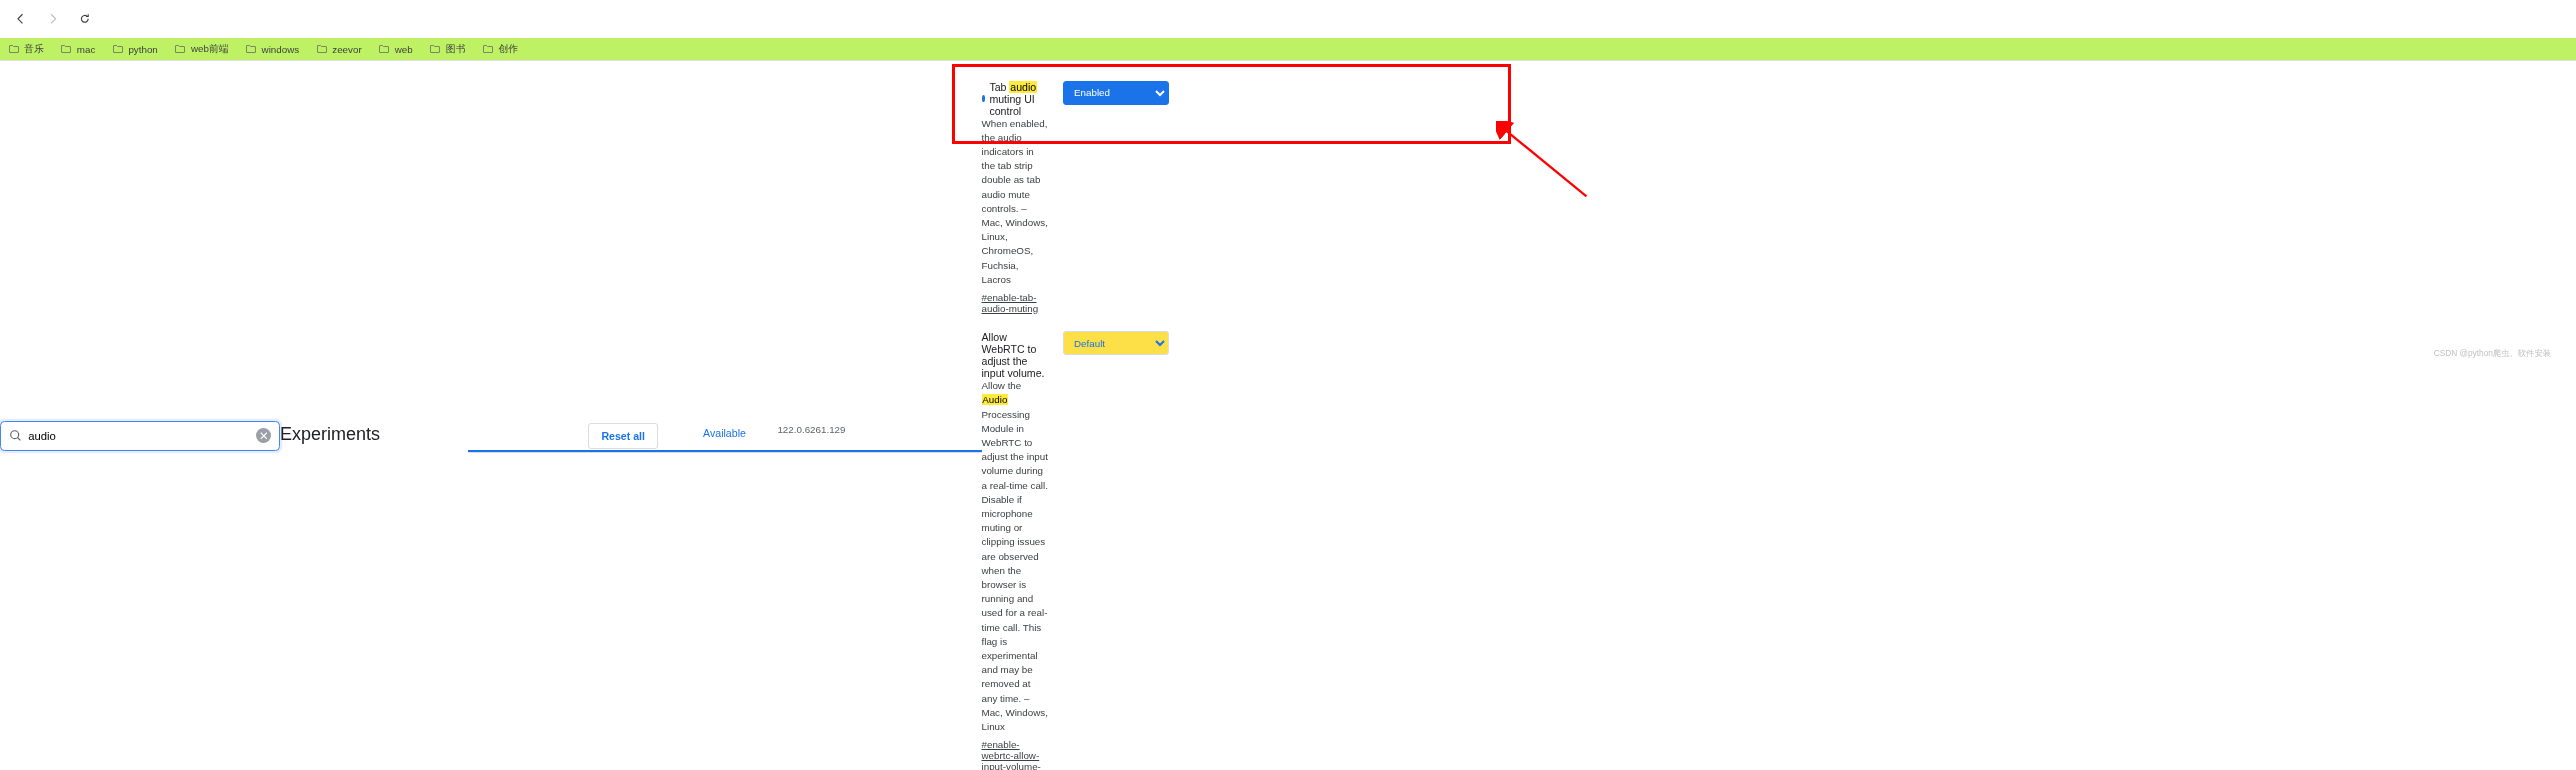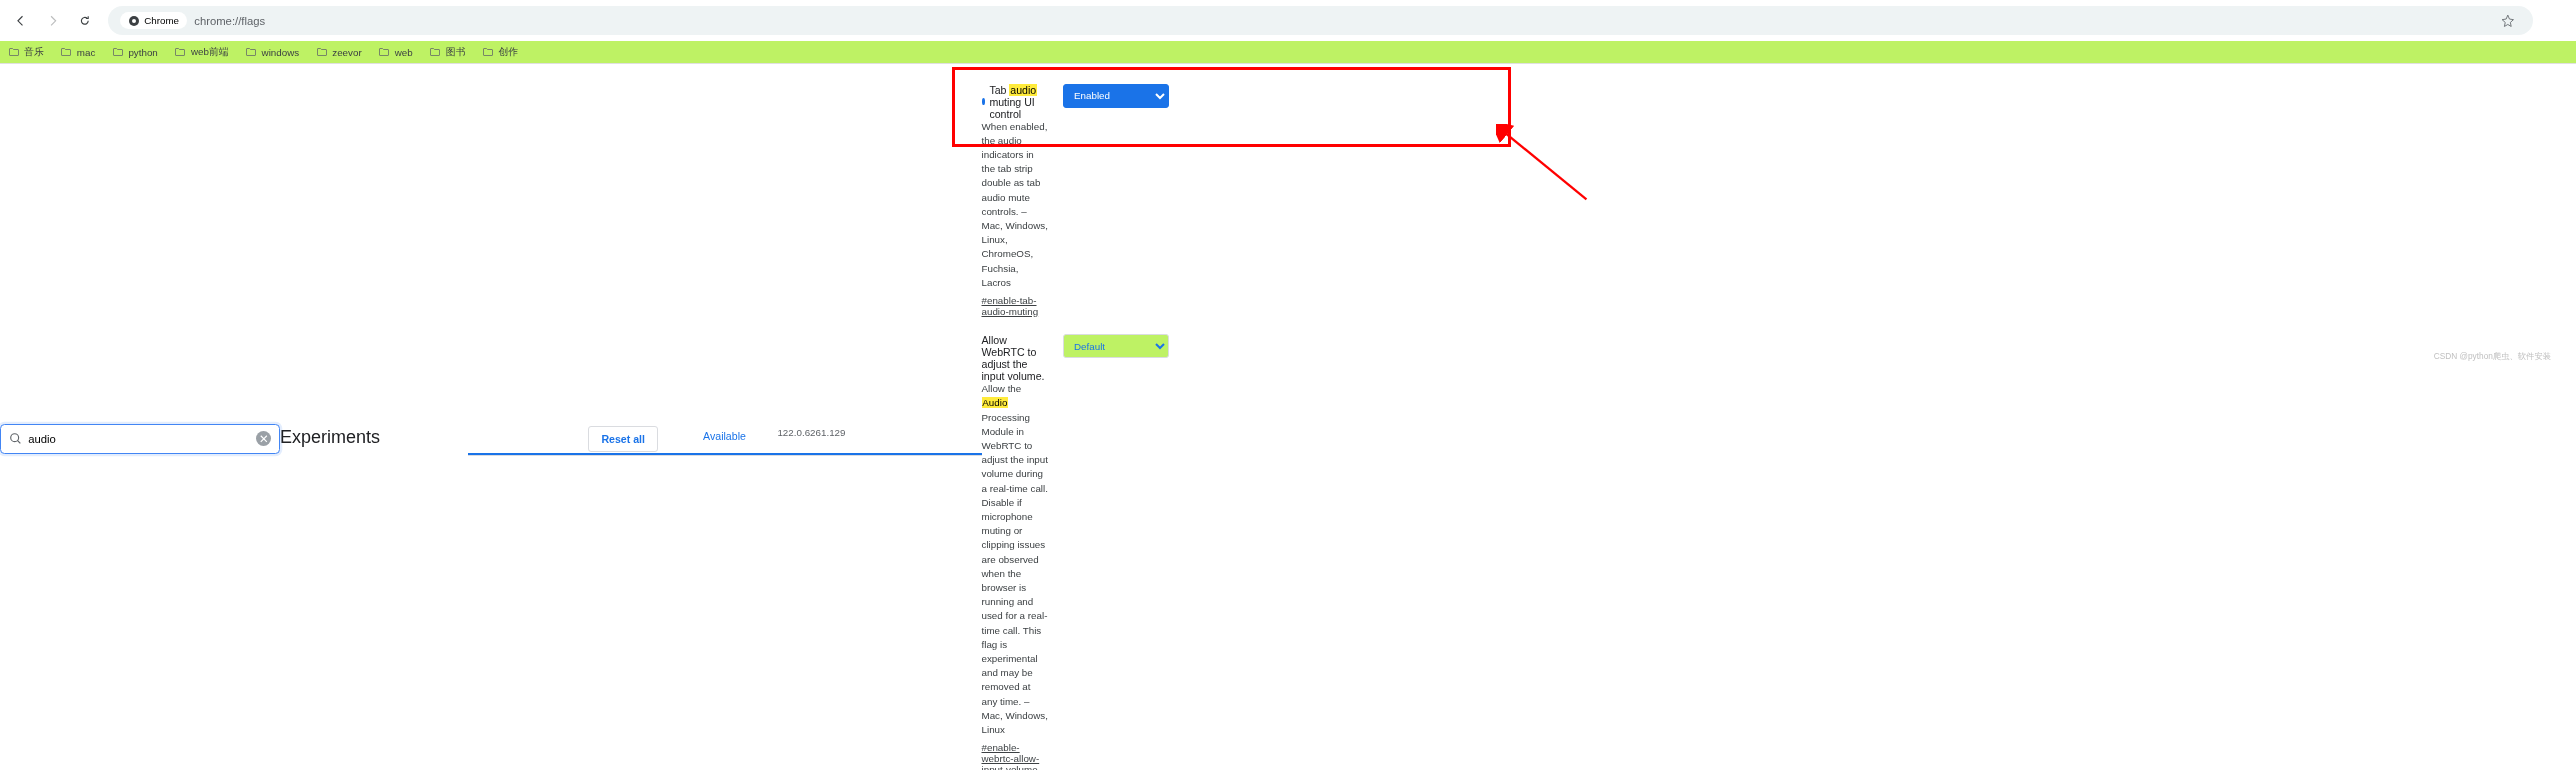--- a/index.html
+++ b/index.html
@@ -40,21 +40,21 @@
     .flag-content { flex: 1; }
     .flag-title-row { display: flex; align-items: center; gap: 4.5px; }
     .blue-dot { width: 7.6px; height: 7.6px; border-radius: 50%; background: #1a73e8; }
     .flag-title { font-size: 10.6px; font-weight: 500; color: #202124; }
     .flag-title mark, .flag-desc mark { background: #ffeb3b; padding: 0 0.8px; }
     .flag-desc { font-size: 9.8px; color: #3c4043; line-height: 1.45; }
     .flag-anchor { font-size: 9.8px; color: #3c4043; text-decoration: underline; margin-top: 4.5px; display: inline-block; }
     .flag-select { width: 106px; }
     .flag-select select { width: 100%; height: 24px; border-radius: 3px; font-size: 9.8px; padding: 0 6px; cursor: pointer; }
     .sel-enabled { background: #1a73e8; color: #fff; border: 0.8px solid #1a73e8; }
-    .sel-default { background: #bef264; color: #1a73e8; border: 0.8px solid #dadce0; }
+    .sel-default { background: #fde047; color: #1a73e8; border: 0.8px solid #dadce0; }
     
     .highlight-box { position: absolute; border: 3.8px solid #ff0000; left: -30px; top: 3px; width: 559px; height: 80px; pointer-events: none; }
     .red-arrow { position: absolute; left: 514px; top: 60px; pointer-events: none; }
     .watermark { position: absolute; right: -1382px; top: 287px; font-size: 8.3px; color: #c0c0c0; }
   </style>
 </head>
 <body>
 
 <div class="browser-toolbar">
   <button class="nav-btn">
@@ -65,35 +65,20 @@
   <button class="nav-btn nav-fwd">
     <svg viewBox="0 0 24 24">
         <path d="M9 4l8 8-8 8" fill="none" stroke="#3c4043" stroke-width="2"></path>
       </svg>
   </button>
   <button class="nav-btn">
     <svg viewBox="0 0 24 24">
         <path d="M18 12a6 6 0 11-2-4.5M18 4v4h-4" fill="none" stroke="#3c4043" stroke-width="2"></path>
       </svg>
   </button>
-  <div class="omnibox">
-    <div class="secure-chip">
-      <svg class="chrome-logo" viewBox="0 0 24 24">
-          <circle cx="12" cy="12" r="10" fill="#3c4043"></circle>
-          <circle cx="12" cy="12" r="4" fill="#fff"></circle>
-        </svg>
-      <span>Chrome</span>
-    </div>
-    <span class="url-text">chrome://flags</span>
-    <button class="nav-btn star-btn">
-      <svg viewBox="0 0 24 24">
-          <path d="M12 2l2.9 6.9L22 10l-5.5 4.9L18 22l-6-3.5L6 22l1.5-7.1L2 10l7.1-1.1z" fill="none" stroke="#5f6368" stroke-width="1.5"></path>
-        </svg>
-    </button>
-  </div>
 </div>
 
 <div class="bookmarks-bar" id="bookmarks-bar">
     <div class="bookmark">
       <svg class="folder-icon" viewBox="0 0 24 24">
         <path d="M3 6a1 1 0 011-1h5l2 2h9a1 1 0 011 1v10a1 1 0 01-1 1H4a1 1 0 01-1-1V6z" fill="none" stroke="#5f6368" stroke-width="1.5"></path>
       </svg>
       <span>音乐</span>
     </div>
     <div class="bookmark">

